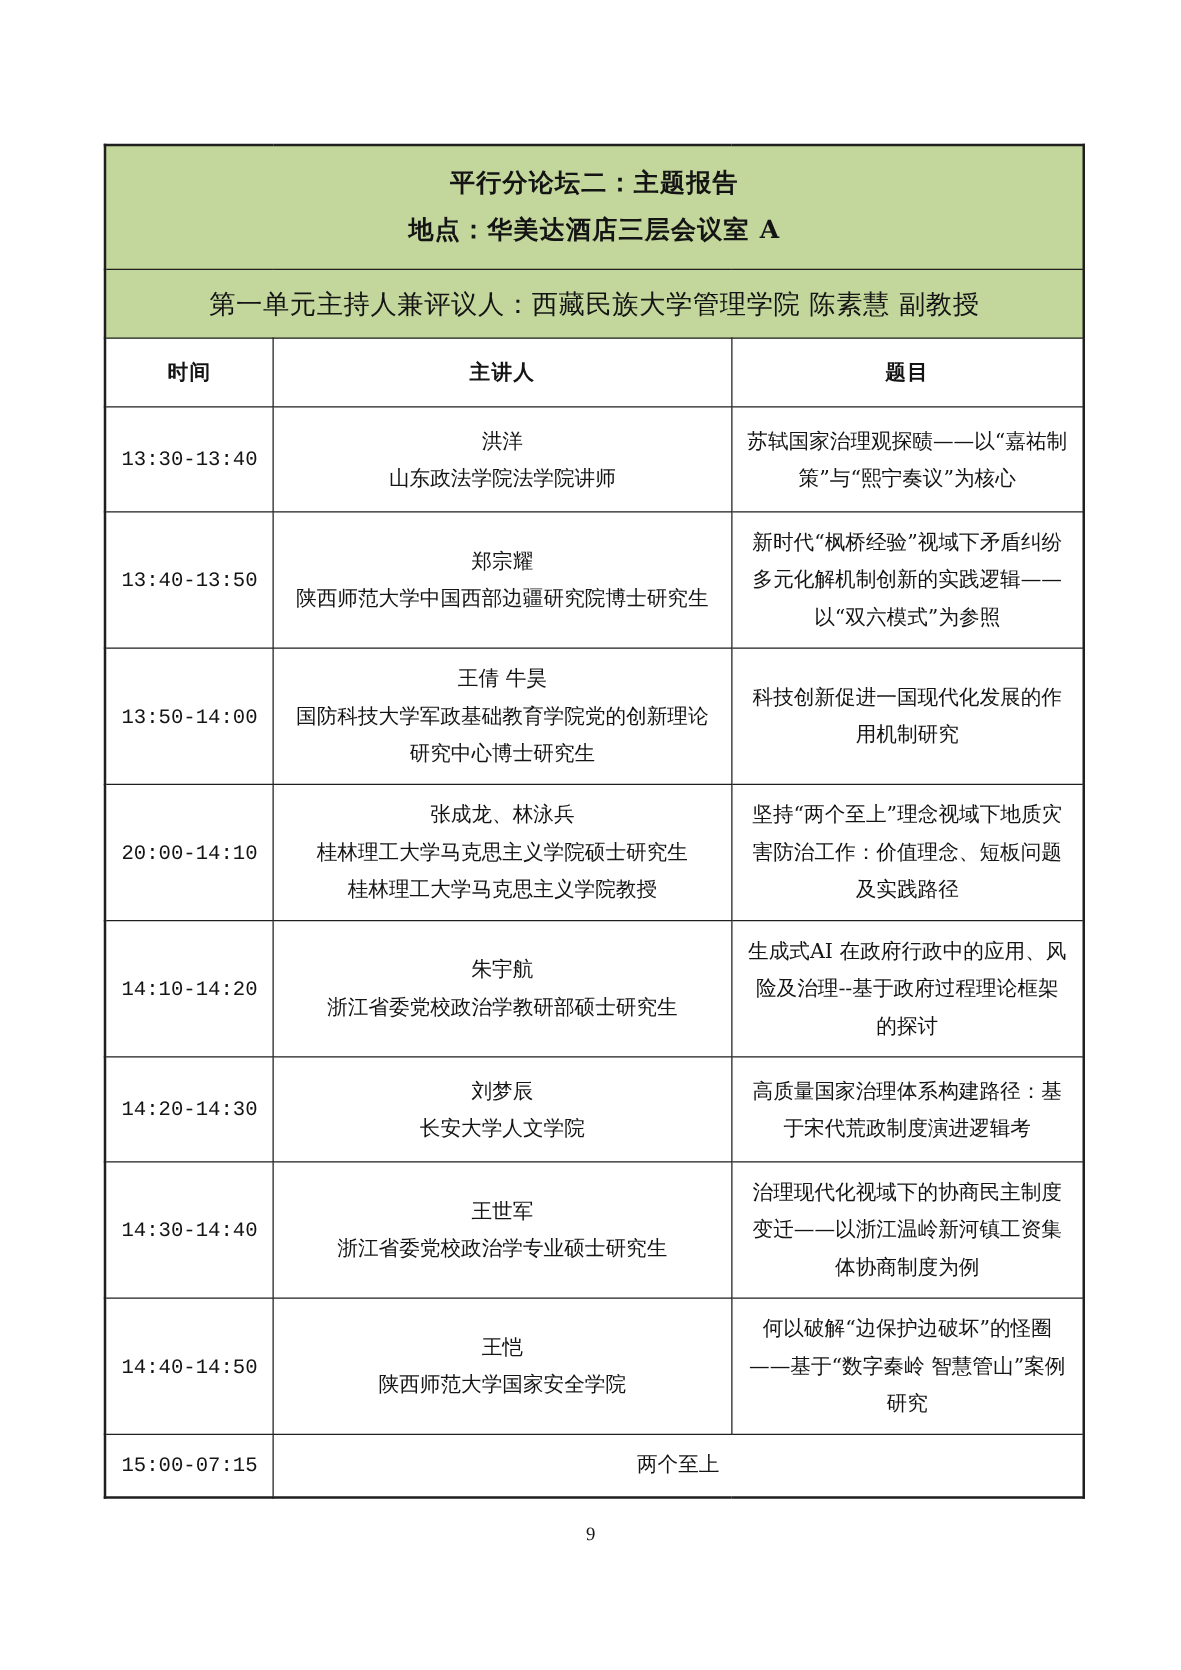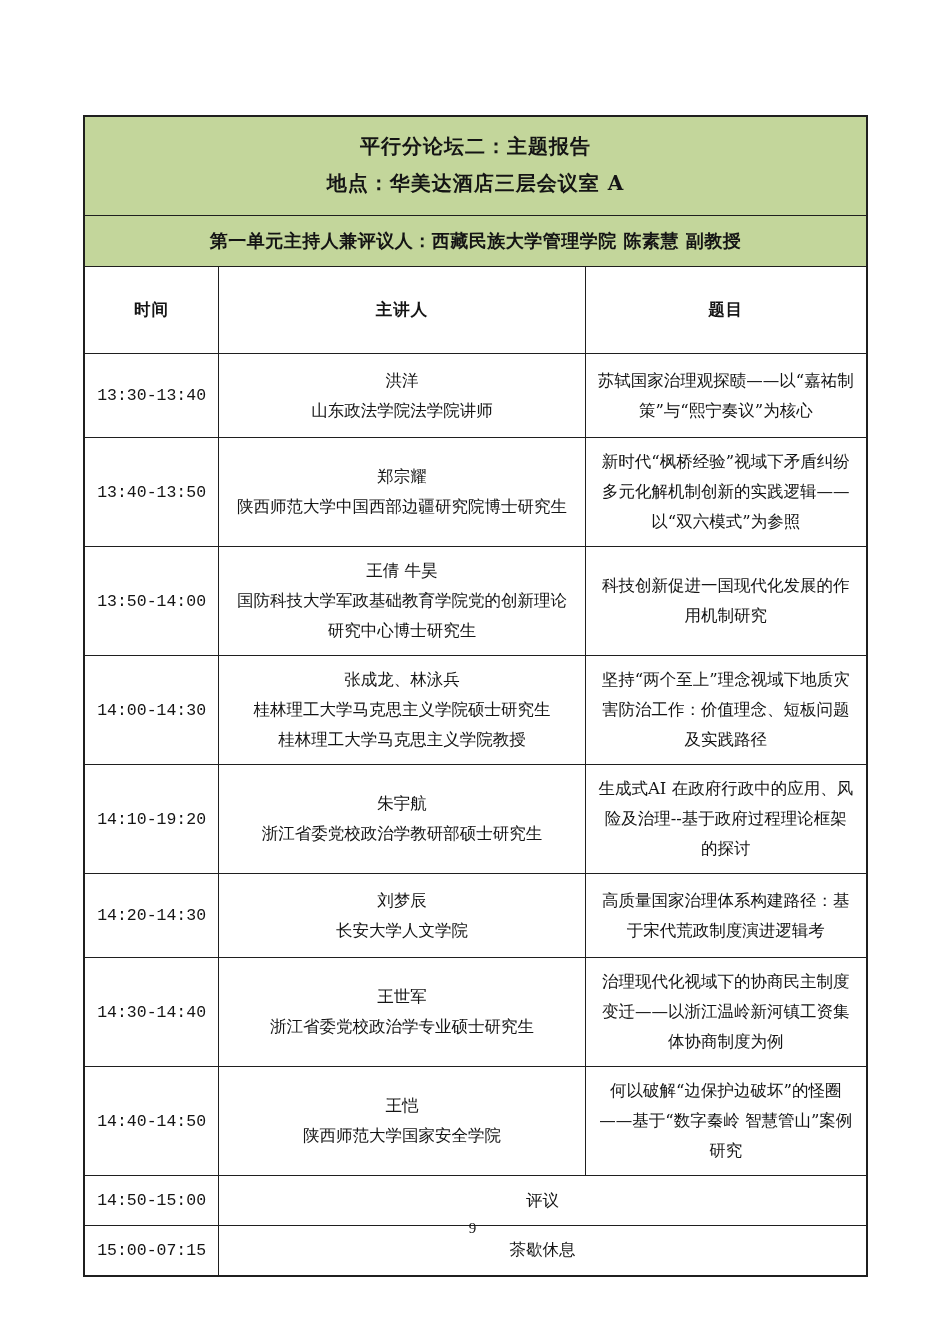--- a/index.html
+++ b/index.html
@@ -42,33 +42,33 @@
     font-weight: bold;
     font-size: 20px;
     letter-spacing: 1px;
   }
   .forum-location { margin-top: 10px; }
 
   
   .unit-row td {
     background: var(--green);
     text-align: center;
-    font-weight: bold;
-    font-size: 18px;
+    font-weight: normal;
+    font-size: 21px;
     padding: 13px 8px;
     letter-spacing: 0.5px;
   }
 
   
   .head-row th {
     background: #ffffff;
     font-family: "DejaVu Sans", "Liberation Sans", sans-serif;
     font-weight: bold;
     font-size: 16.5px;
-    padding: 32px 8px;
+    padding: 16px 8px;
     text-align: center;
     letter-spacing: 1px;
   }
 
   
   .time-cell {
     text-align: center;
     font-family: Liberation Mono, monospace;
     font-size: 16.5px;
     height: 84px;
@@ -145,31 +145,31 @@
   <tr class="body-row">
     <td class="time-cell">13:50-14:00</td>
     <td class="speaker-cell">
             <span class="speaker-line">王倩 牛昊</span>
             <span class="speaker-line">国防科技大学军政基础教育学院党的创新理论研究中心博士研究生</span>
           </td>
     <td class="topic-cell">科技创新促进一国现代化发展的作用机制研究</td>
   </tr>
 
   <tr class="body-row">
-    <td class="time-cell">14:00-14:30</td>
+    <td class="time-cell">20:00-14:10</td>
     <td class="speaker-cell">
             <span class="speaker-line">张成龙、林泳兵</span>
             <span class="speaker-line">桂林理工大学马克思主义学院硕士研究生</span>
             <span class="speaker-line">桂林理工大学马克思主义学院教授</span>
           </td>
     <td class="topic-cell">坚持“两个至上”理念视域下地质灾害防治工作：价值理念、短板问题及实践路径</td>
   </tr>
 
   <tr class="body-row">
-    <td class="time-cell">14:10-19:20</td>
+    <td class="time-cell">14:10-14:20</td>
     <td class="speaker-cell">
             <span class="speaker-line">朱宇航</span>
             <span class="speaker-line">浙江省委党校政治学教研部硕士研究生</span>
           </td>
     <td class="topic-cell">生成式AI 在政府行政中的应用、风险及治理--基于政府过程理论框架的探讨</td>
   </tr>
 
   <tr class="body-row">
     <td class="time-cell">14:20-14:30</td>
     <td class="speaker-cell">
@@ -190,26 +190,22 @@
 
   <tr class="body-row">
     <td class="time-cell">14:40-14:50</td>
     <td class="speaker-cell">
             <span class="speaker-line">王恺</span>
             <span class="speaker-line">陕西师范大学国家安全学院</span>
           </td>
     <td class="topic-cell">何以破解“边保护边破坏”的怪圈——基于“数字秦岭 智慧管山”案例研究</td>
   </tr>
 
-  <tr class="body-row merged-row">
-    <td class="time-cell">14:50-15:00</td>
-    <td class="merged-cell" colspan="2">评议</td>
-  </tr>
 
   <tr class="body-row merged-row">
     <td class="time-cell">15:00-07:15</td>
-    <td class="merged-cell" colspan="2">茶歇休息</td>
+    <td class="merged-cell" colspan="2">两个至上</td>
   </tr>
 </tbody>
   </table>
 
   <div class="page-number">9</div>
 </div>
 
 </body></html>

